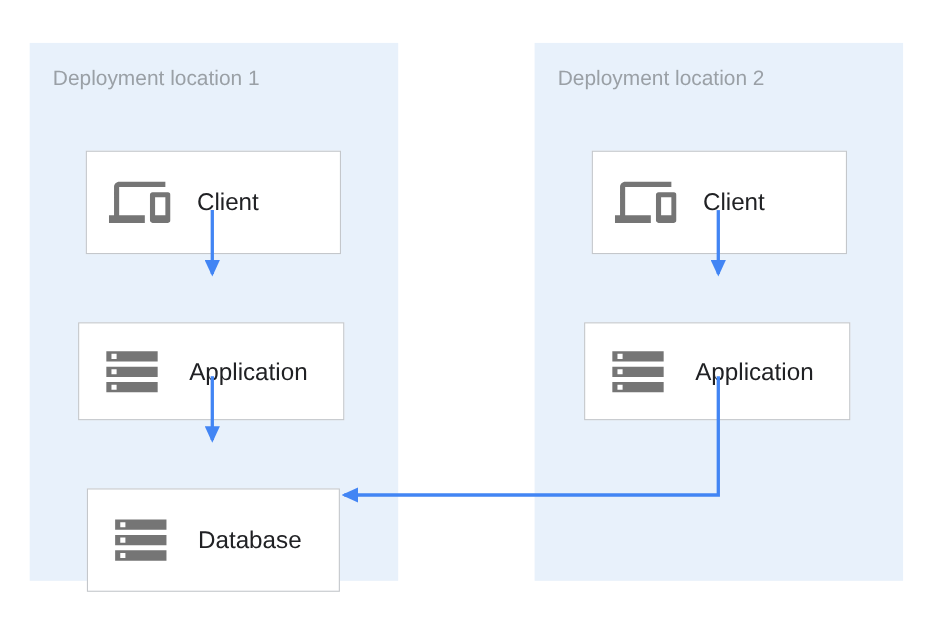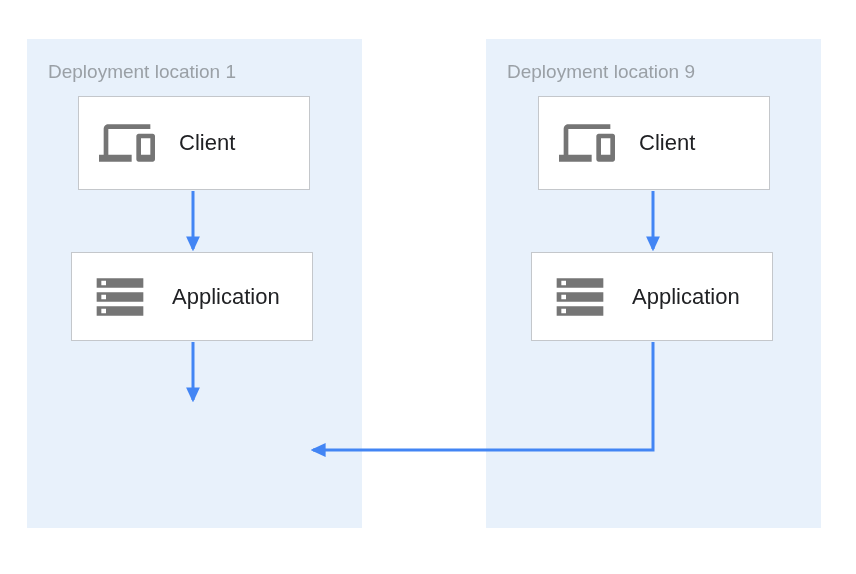--- a/index.html
+++ b/index.html
@@ -31,20 +31,21 @@
     font-size:19px;line-height:24px;
     color:var(--title-text,#9aa0a6);
     white-space:nowrap;
   }
   .node{
     position:absolute;
     display:flex;align-items:center;
     gap:24px;padding-left:20px;
     background:#ffffff;
     border:1px solid var(--box-border,#c4c7cb);
+    margin-top:41px;
   }
   .n-client-1{left:78px;top:96px;width:232px;height:94px;}
   .n-app-1{left:71px;top:252px;width:242px;height:89px;}
   .n-db-1{left:79px;top:403px;width:230px;height:94px;}
   .n-client-2{left:538px;top:96px;width:232px;height:94px;}
   .n-app-2{left:531px;top:252px;width:242px;height:89px;}
   .node .icon{
     width:56px;height:56px;
     display:flex;align-items:center;justify-content:center;
     color:var(--icon-gray,#757575);
@@ -70,41 +71,49 @@
 </head>
 <body>
 
 <div class="canvas">
 
   <div class="panel panel-1">
     <div class="panel-title">Deployment location 1</div>
   </div>
 
   <div class="panel panel-2">
-    <div class="panel-title">Deployment location 9</div>
+    <div class="panel-title">Deployment location 2</div>
   </div>
 
   <div class="node n-client-1">
     <span class="icon">
       <svg viewBox="0 0 24 24" aria-hidden="true">
           <path d="M4 6h18V4H4c-1.1 0-2 .9-2 2v11H0v3h14v-3H4V6zm19 2h-6c-.55 0-1 .45-1 1v10c0 .55.45 1 1 1h6c.55 0 1-.45 1-1V9c0-.55-.45-1-1-1zm-1 9h-4v-7h4v7z"></path>
         </svg>
     </span>
     <span class="label">Client</span>
   </div>
 
   <div class="node n-app-1">
     <span class="icon">
       <svg viewBox="0 0 24 24" aria-hidden="true">
           <path d="M2 20h20v-4H2v4zm2-3h2v2H4v-2zM2 4v4h20V4H2zm4 3H4V5h2v2zm-4 7h20v-4H2v4zm2-3h2v2H4v-2z"></path>
         </svg>
     </span>
     <span class="label">Application</span>
   </div>
 
+  <div class="node n-db-1">
+    <span class="icon">
+      <svg viewBox="0 0 24 24" aria-hidden="true">
+          <path d="M2 20h20v-4H2v4zm2-3h2v2H4v-2zM2 4v4h20V4H2zm4 3H4V5h2v2zm-4 7h20v-4H2v4zm2-3h2v2H4v-2z"></path>
+        </svg>
+    </span>
+    <span class="label">Database</span>
+  </div>
 
   <div class="node n-client-2">
     <span class="icon">
       <svg viewBox="0 0 24 24" aria-hidden="true">
           <path d="M4 6h18V4H4c-1.1 0-2 .9-2 2v11H0v3h14v-3H4V6zm19 2h-6c-.55 0-1 .45-1 1v10c0 .55.45 1 1 1h6c.55 0 1-.45 1-1V9c0-.55-.45-1-1-1zm-1 9h-4v-7h4v7z"></path>
         </svg>
     </span>
     <span class="label">Client</span>
   </div>
 

